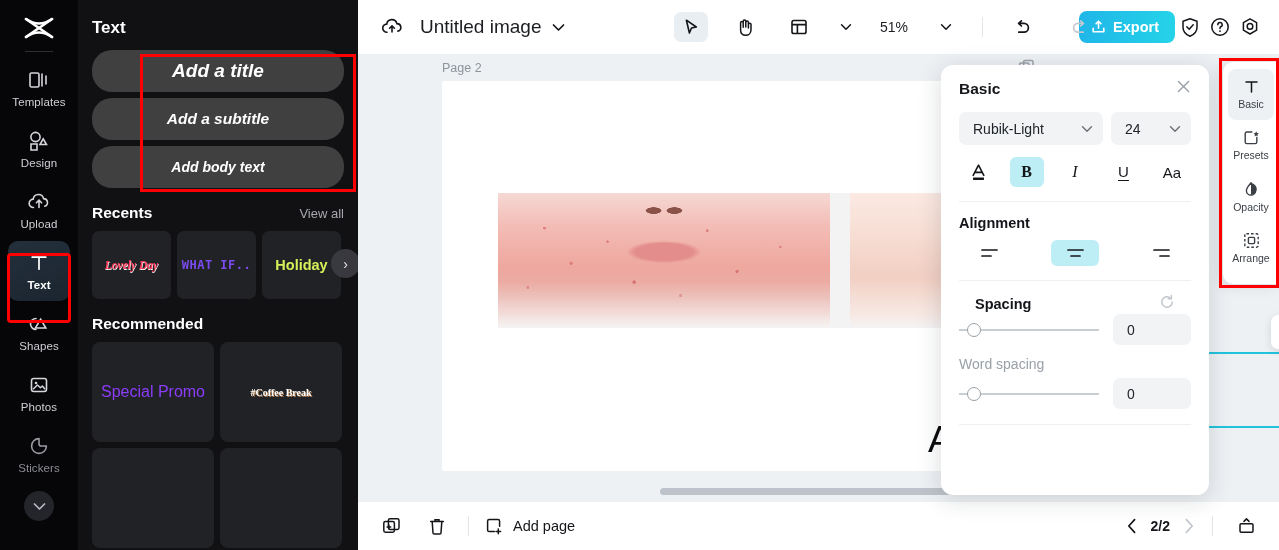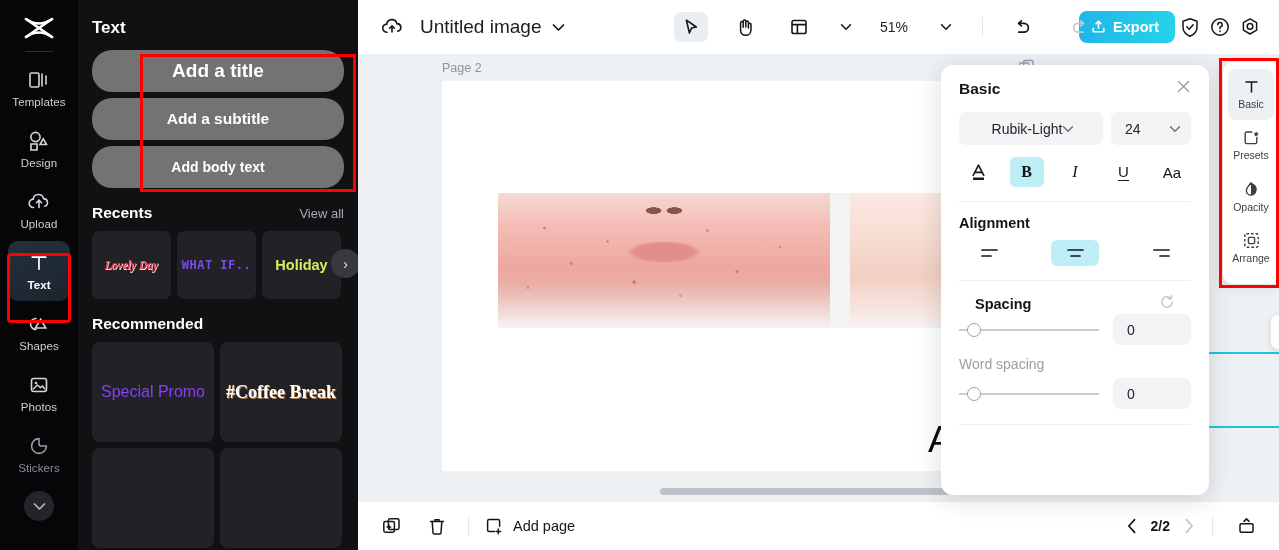--- a/index.html
+++ b/index.html
@@ -38,23 +38,23 @@
     display:flex; align-items:center; justify-content:center; margin-top: 6px;
   }
 
   
   #panel {
     width: 280px; flex: 0 0 280px; height: 550px; background: #111114;
     position: relative; overflow: hidden; padding: 0 14px;
   }
   #panel-title { color:#fff; font-size: 17px; font-weight: bold; margin: 18px 0 12px 0; }
   .txt-btn {
-    height: 42px; background: #737373; border-radius: 20px;
+    height: 42px; background: #404040; border-radius: 20px;
     display:flex; align-items:center; justify-content:center;
-    color:#fff; margin-bottom: 6px; cursor:pointer;
+    color:#fff; margin-bottom: 6px; cursor:pointer;font-style:italic;
   }
   .txt-btn.t1 { font-size: 19px; font-weight: bold; }
   .txt-btn.t2 { font-size: 15.5px; font-weight: bold; }
   .txt-btn.t3 { font-size: 14px; font-weight: bold; }
   #txt-sel-box {
     position:absolute; left: 62px; top: 54px; width: 216px; height: 138px;
     border: 3px solid #ff0000; pointer-events:none;
   }
   .sec-head { display:flex; align-items:baseline; justify-content:space-between; margin: 16px 0 9px; }
   .sec-head .sh-t { color:#fff; font-size: 15.5px; font-weight: bold; }
@@ -75,21 +75,21 @@
     background: rgba(60,60,66,.92); display:flex; align-items:center; justify-content:center;
     color:#e2e3e7; font-size: 14px; cursor:pointer;
   }
   #recommended-grid { display:flex; flex-wrap: wrap; gap: 6px; margin-top: 2px; }
   .rm-card {
     width: 122px; height: 100px; background: #212226; border-radius: 8px;
     display:flex; align-items:center; justify-content:center; cursor:pointer; overflow:hidden;
     flex: 0 0 122px;
   }
   .rm-1 { font-size: 16px; color:#8b3dfb; }
-  .rm-2 { font-family: "Liberation Serif", serif; font-weight:bold; font-size: 18px; color:#fff;
+  .rm-2 { font-family: "Liberation Serif", serif; font-weight:bold; font-size: 10px; color:#fff;
           text-shadow: 1px 1px 0 #b07a4d; white-space:nowrap; }
 
   
   #main { flex: 1; height: 550px; position: relative; background: #eef1f4; }
 
   
   #topbar {
     height: 54px; background:#fff; display:flex; align-items:center;
     padding: 0 14px 0 22px; position: relative; z-index: 5;
   }
@@ -178,21 +178,21 @@
     padding: 14px 18px 0; z-index: 8;
   }
   #props-head { display:flex; align-items:center; justify-content:space-between; }
   #props-title { font-size: 15.5px; font-weight: bold; color:#14161a; }
   #props-close { cursor:pointer; color:#9aa0a8; }
   #font-row { display:flex; gap: 8px; margin-top: 14px; }
   .fld {
     height: 33px; background:#f1f3f5; border-radius: 7px; display:flex; align-items:center;
     justify-content:space-between; padding: 0 10px 0 14px; cursor:pointer; font-size: 14px; color:#21242a;
   }
-  #font-name { flex: 1; justify-content: center; }
+  #font-name { flex: 1; }
   #font-size { width: 80px; }
   #style-row { display:flex; align-items:center; justify-content:space-between; margin-top: 12px; padding: 0 2px; }
   .sbtn { width: 34px; height: 30px; border-radius: 6px; display:flex; align-items:center; justify-content:center; cursor:pointer; }
   .sbtn.on { background:#bdeef6; }
   .hr { height:1px; background:#edeff2; margin: 14px 0 0; }
   .grp-title { font-size: 14.5px; font-weight: bold; color:#14161a; margin: 13px 0 9px; }
   #align-row { display:flex; align-items:center; justify-content:space-between; padding: 0 6px; }
   .abtn { width: 48px; height: 26px; border-radius: 6px; display:flex; align-items:center; justify-content:center; cursor:pointer; }
   .abtn.on { background:#bdeef6; }
   #spacing-head { display:flex; align-items:center; justify-content:space-between; margin: 13px 16px 0; }

